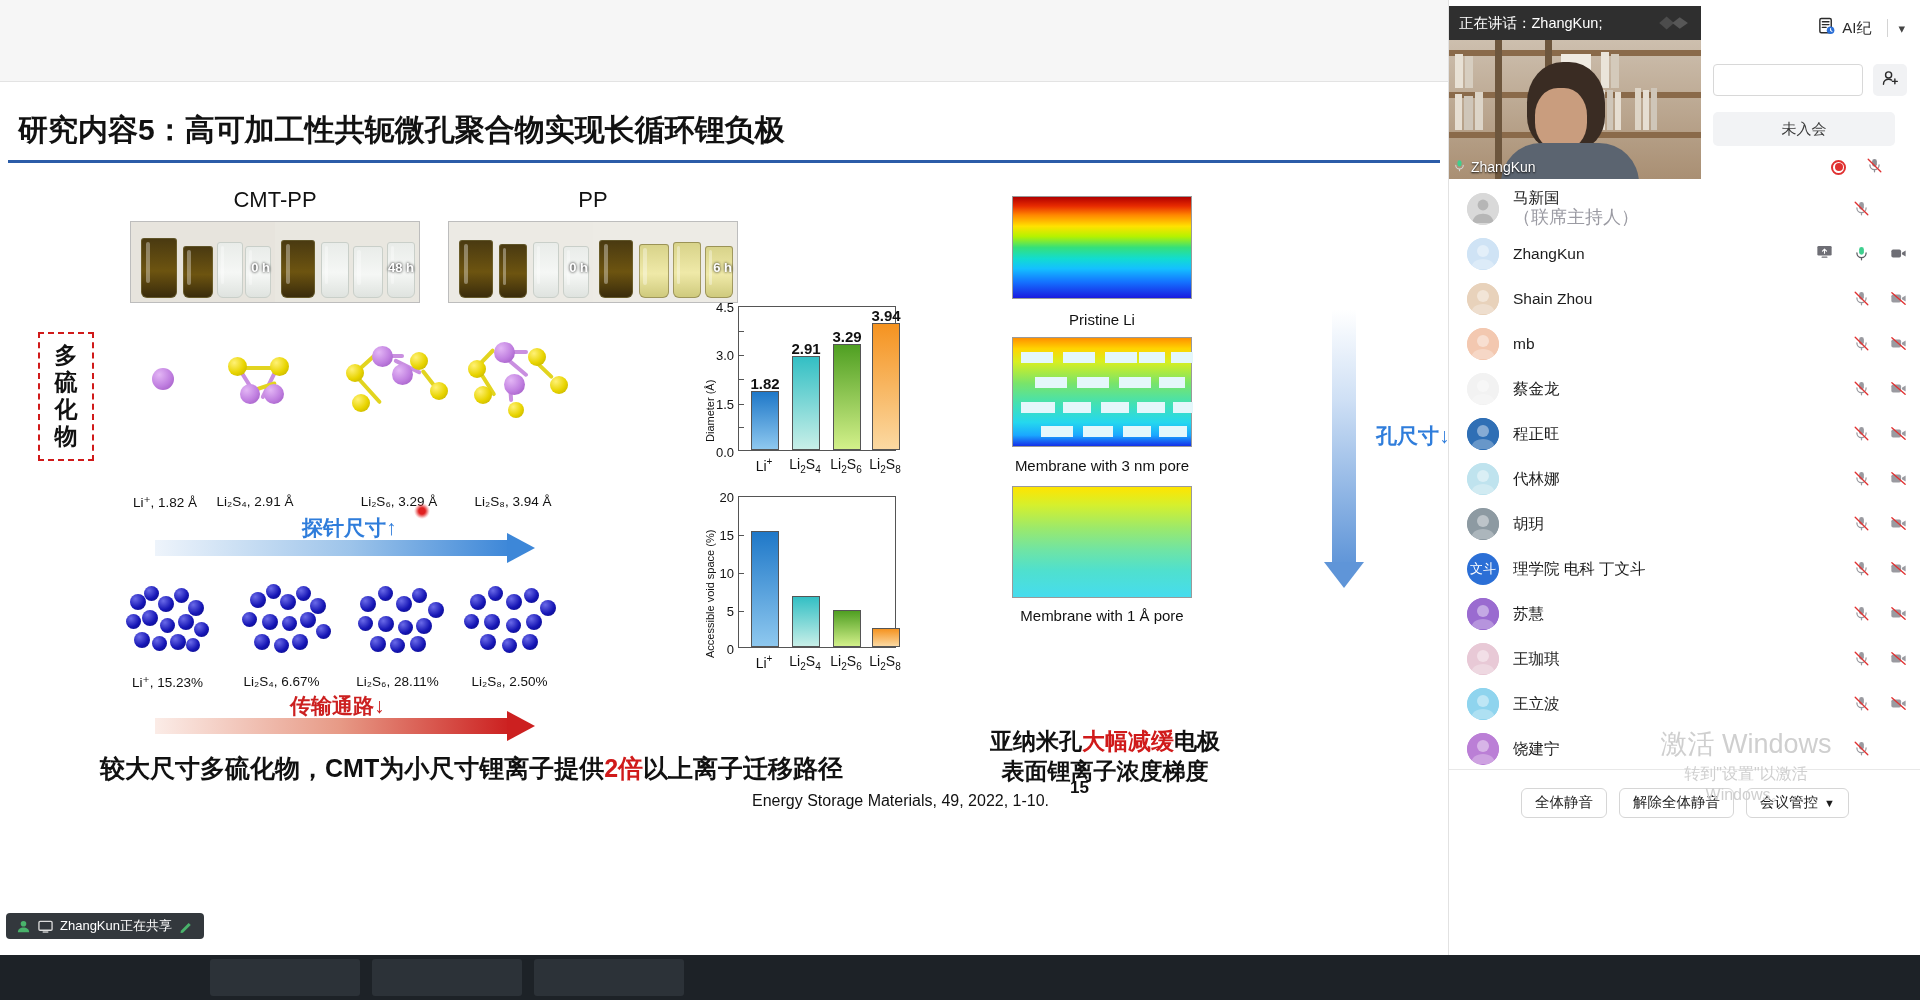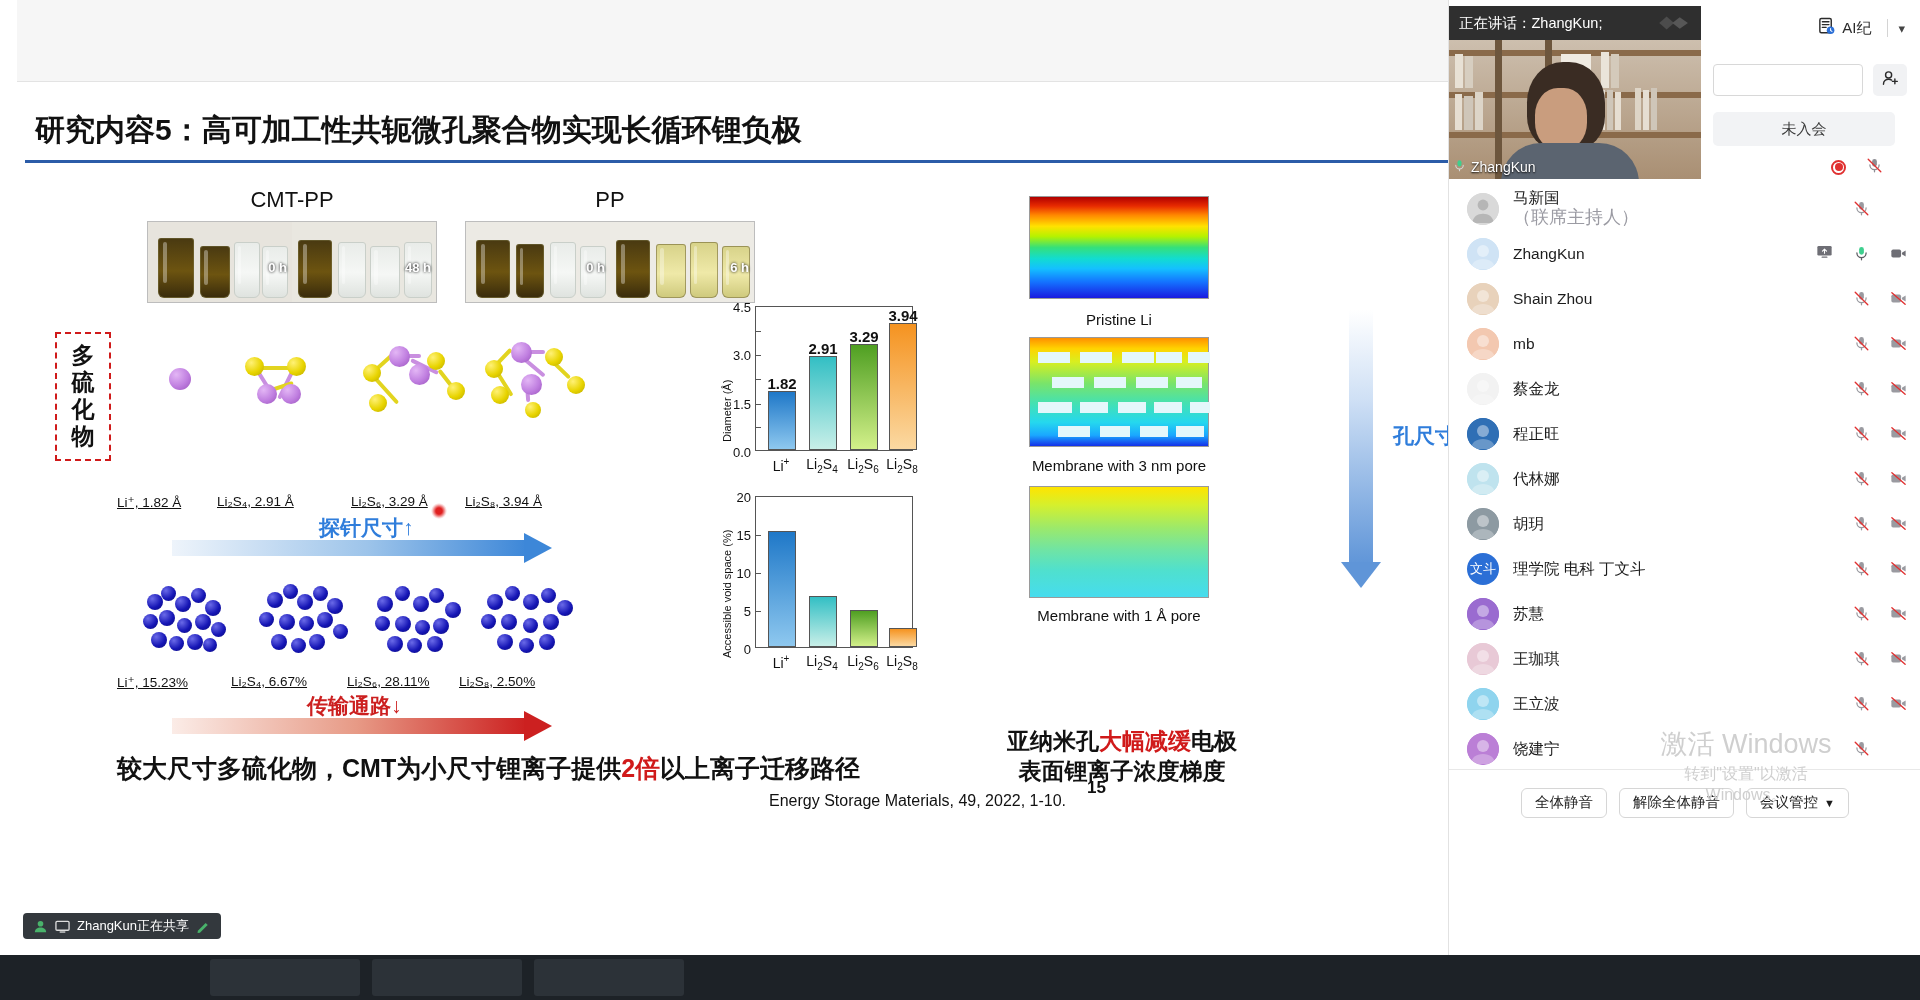--- a/index.html
+++ b/index.html
@@ -6,21 +6,21 @@
   html, body {
     width: 1920px; height: 1000px;
     font-family: "Liberation Sans", "DejaVu Sans", sans-serif;
     background: #ffffff; overflow: hidden;
   }
   #root { position: relative; width: 1920px; height: 1000px; background:#fff; }
 
   
   #share-area {
     position: absolute; left:0; top:0; width:1448px; height:955px;
-    background:#22c55e; overflow:hidden;margin-left:17px;
+    background:#22c55e; overflow:hidden;
   }
   #share-topbar {
     position:absolute; left:0; top:0; width:1448px; height:82px;
     background:#f6f6f6; border-bottom:1px solid #e3e3e3;
   }
   #slide {
     position:absolute; left:0; top:82px; width:1448px; height:873px;
     background:#ffffff;
   }
   .slide-title {
@@ -53,21 +53,21 @@
   .jar.dark  { background:linear-gradient(180deg,#4a3a11,#6d5410 55%,#3a2c0c); }
   .jar.clear { background:linear-gradient(180deg,#e9ece9,#f5f7f5 55%,#dfe3df); border-color:#c9cfc9;}
   .jar.pale  { background:linear-gradient(180deg,#d8d38a,#efe9a8 55%,#cfca7d); }
   .jar:after{
     content:""; position:absolute; left:12%; top:6%; width:12%; height:70%;
     background:rgba(255,255,255,.35); border-radius:4px;
   }
 
   
   .mol-caption {
-    position:absolute; text-align:left; font-size:13.5px; color:#111; white-space:nowrap;text-decoration:underline;
+    position:absolute; text-align:center; font-size:13.5px; color:#111; white-space:nowrap;
   }
   .mol-box { position:absolute; }
   .atom { position:absolute; border-radius:50%; }
   .atom.s { background:radial-gradient(circle at 33% 30%, #fff176, #e8d400 55%, #b9a800); }
   .atom.li{ background:radial-gradient(circle at 33% 30%, #e3b6f5, #c07fe0 55%, #9a53bd); }
   .atom.b { background:radial-gradient(circle at 33% 30%, #6a6ae8, #1515b5 58%, #0b0b75); }
   .bond { position:absolute; background:#e2d41f; height:4px; transform-origin:0 50%; border-radius:2px;}
   .bond.p { background:#c98fe0; }
 
   
@@ -390,21 +390,21 @@
         <div class="atom s" style="left:6px;  top:24px; width:18px; height:18px;"></div>
         <div class="atom li" style="left:32px; top:6px;  width:21px; height:21px;"></div>
         <div class="atom s" style="left:66px; top:12px; width:18px; height:18px;"></div>
         <div class="atom li" style="left:42px; top:38px; width:21px; height:21px;"></div>
         <div class="atom s" style="left:12px; top:50px; width:18px; height:18px;"></div>
         <div class="atom s" style="left:88px; top:40px; width:18px; height:18px;"></div>
         <div class="atom s" style="left:46px; top:66px; width:16px; height:16px;"></div>
       </div>
 
       <div class="mol-caption" style="left:100px; top:412px; width:130px;">Li⁺, 1.82 Å</div>
-      <div class="mol-caption" style="left:200px; top:412px; width:130px;">Li₂S₄, 2.91 Å</div>
+      <div class="mol-caption" style="left:190px; top:412px; width:130px;">Li₂S₄, 2.91 Å</div>
       <div class="mol-caption" style="left:334px; top:412px; width:130px;">Li₂S₆, 3.29 Å</div>
       <div class="mol-caption" style="left:448px; top:412px; width:130px;">Li₂S₈, 3.94 Å</div>
 
       <div style="position:absolute; left:414px; top:421px; width:16px; height:16px; border-radius:50%;
                   background:radial-gradient(circle,#e02020 28%, rgba(224,32,32,.18) 60%, rgba(224,32,32,0) 72%);"></div>
 
       <div class="arrow-cap" style="left:302px; top:432px; color:#2f7ddb;">探针尺寸↑</div>
       <div class="grad-arrow" style="left:155px; top:458px; width:385px;">
         <div class="bar" style="width:355px; background:linear-gradient(90deg,#eef4fb,#9dc4ea 55%,#3d87d8);"></div>
         <div class="head" style="left:352px; border-left:28px solid #3d87d8;"></div>

